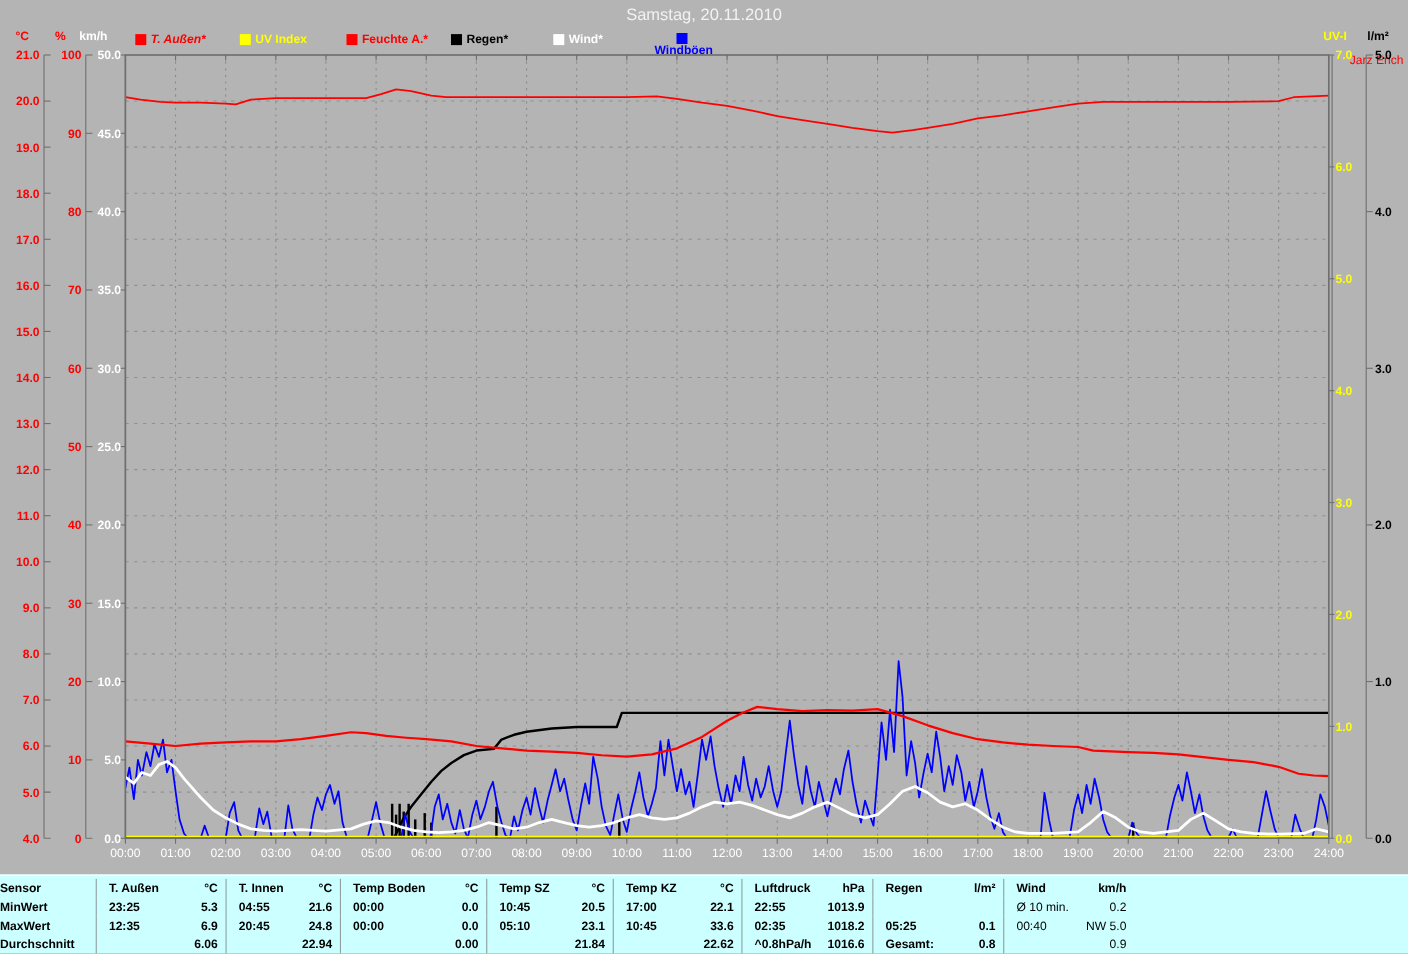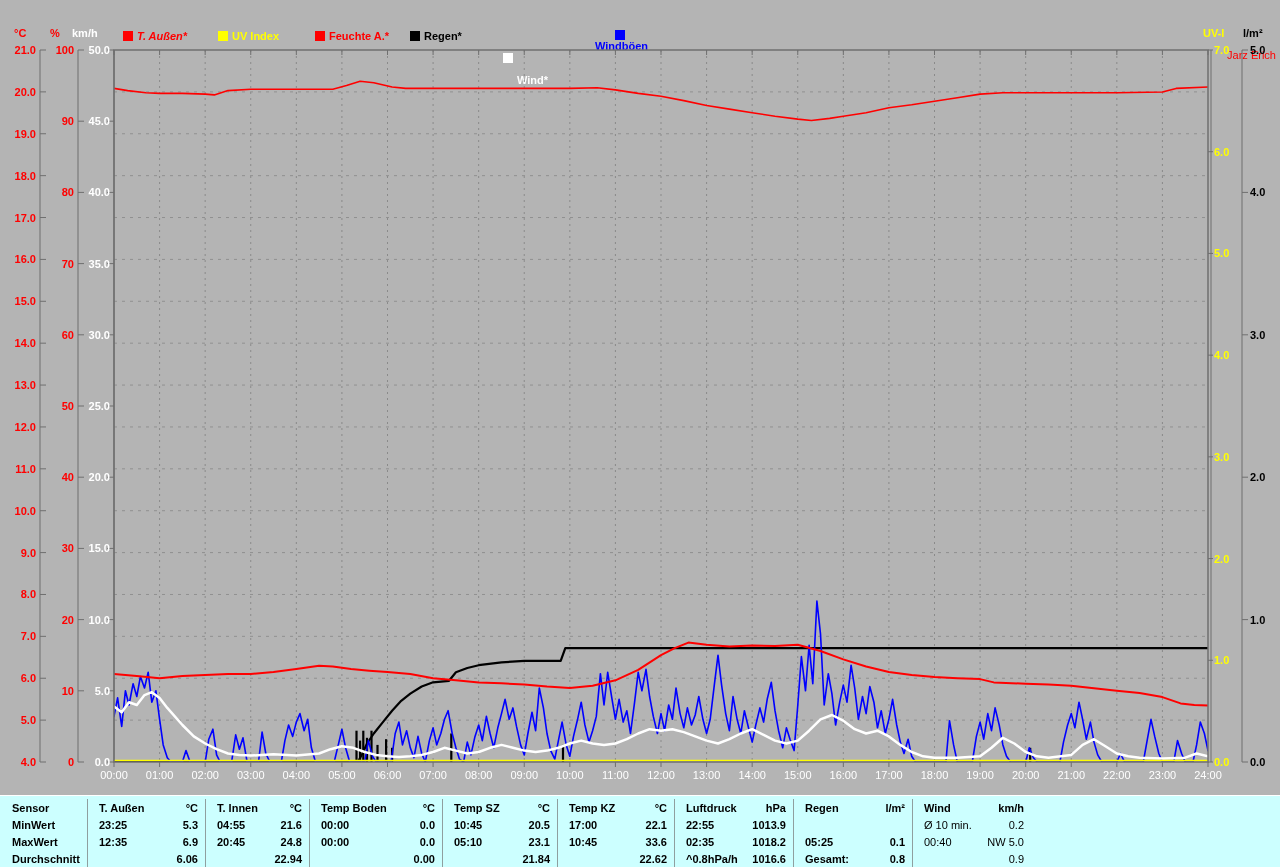--- a/index.html
+++ b/index.html
@@ -18,27 +18,28 @@
   .legend-item{position:absolute;top:0;display:flex;align-items:center;cursor:default;}
   .legend-item .sq{width:10px;height:10px;display:inline-block;margin-right:4px;}
   .legend-item .lb{font-size:11px;font-weight:bold;white-space:nowrap;}
   svg#chart{position:absolute;top:0;left:0;}
   .datatable{position:absolute;left:0;top:795px;width:1280px;height:72px;
              background:#ccffff;border-top:1px solid #ffffff;box-sizing:border-box;
              display:grid;padding-top:3px;font-size:11px;color:#000;}
   .cell{display:flex;justify-content:space-between;align-items:center;
         padding:0 7px 0 11px;height:17px;box-sizing:border-box;white-space:nowrap;overflow:hidden;}
   .cell.sep{border-right:1px solid #8f9f9f;font-weight:bold;}
-  .cell.lblcol{padding-left:12px;}
+  .cell.lblcol{padding-left:0;}
   .cell.bold, .cell.bold span{font-weight:bold;}
 </style>
 </head>
 <body>
 
 <div class="app">
+  <div class="title">Samstag, 20.11.2010</div>
   <div class="author">Jarz Erich</div>
 
   <span class="unit u-temp">°C</span>
   <span class="unit u-hum">%</span>
   <span class="unit u-wind">km/h</span>
   <span class="unit u-uv">UV-I</span>
   <span class="unit u-rain">l/m²</span>
 
   <div class="legend" id="legend">
       <div class="legend-item" style="left: 123px;">
@@ -52,21 +53,21 @@
       <div class="legend-item" style="left: 315px;">
         <span class="sq" style="background: rgb(255, 0, 0);"></span>
         <span class="lb" style="color: rgb(255, 0, 0);">Feuchte A.*</span>
       </div>
       <div class="legend-item" style="left: 410px;">
         <span class="sq" style="background: rgb(0, 0, 0);"></span>
         <span class="lb" style="color: rgb(0, 0, 0);">Regen*</span>
       </div>
       <div class="legend-item" style="left: 503px;">
         <span class="sq" style="background: rgb(255, 255, 255);"></span>
-        <span class="lb" style="color: rgb(255, 255, 255); margin-top: 44px;">Wind*</span>
+        <span class="lb" style="color: rgb(255, 255, 255);">Wind*</span>
       </div>
       <div class="legend-item" style="left: 595px; flex-direction: column;">
         <span class="sq" style="background: rgb(0, 0, 255);"></span>
         <span class="lb" style="color: rgb(0, 0, 255);">Windböen</span>
       </div>
     </div>
 
   <svg id="chart" width="1280" height="795" viewBox="0 0 1280 795">
       <defs>
         <clipPath id="plotclip">

